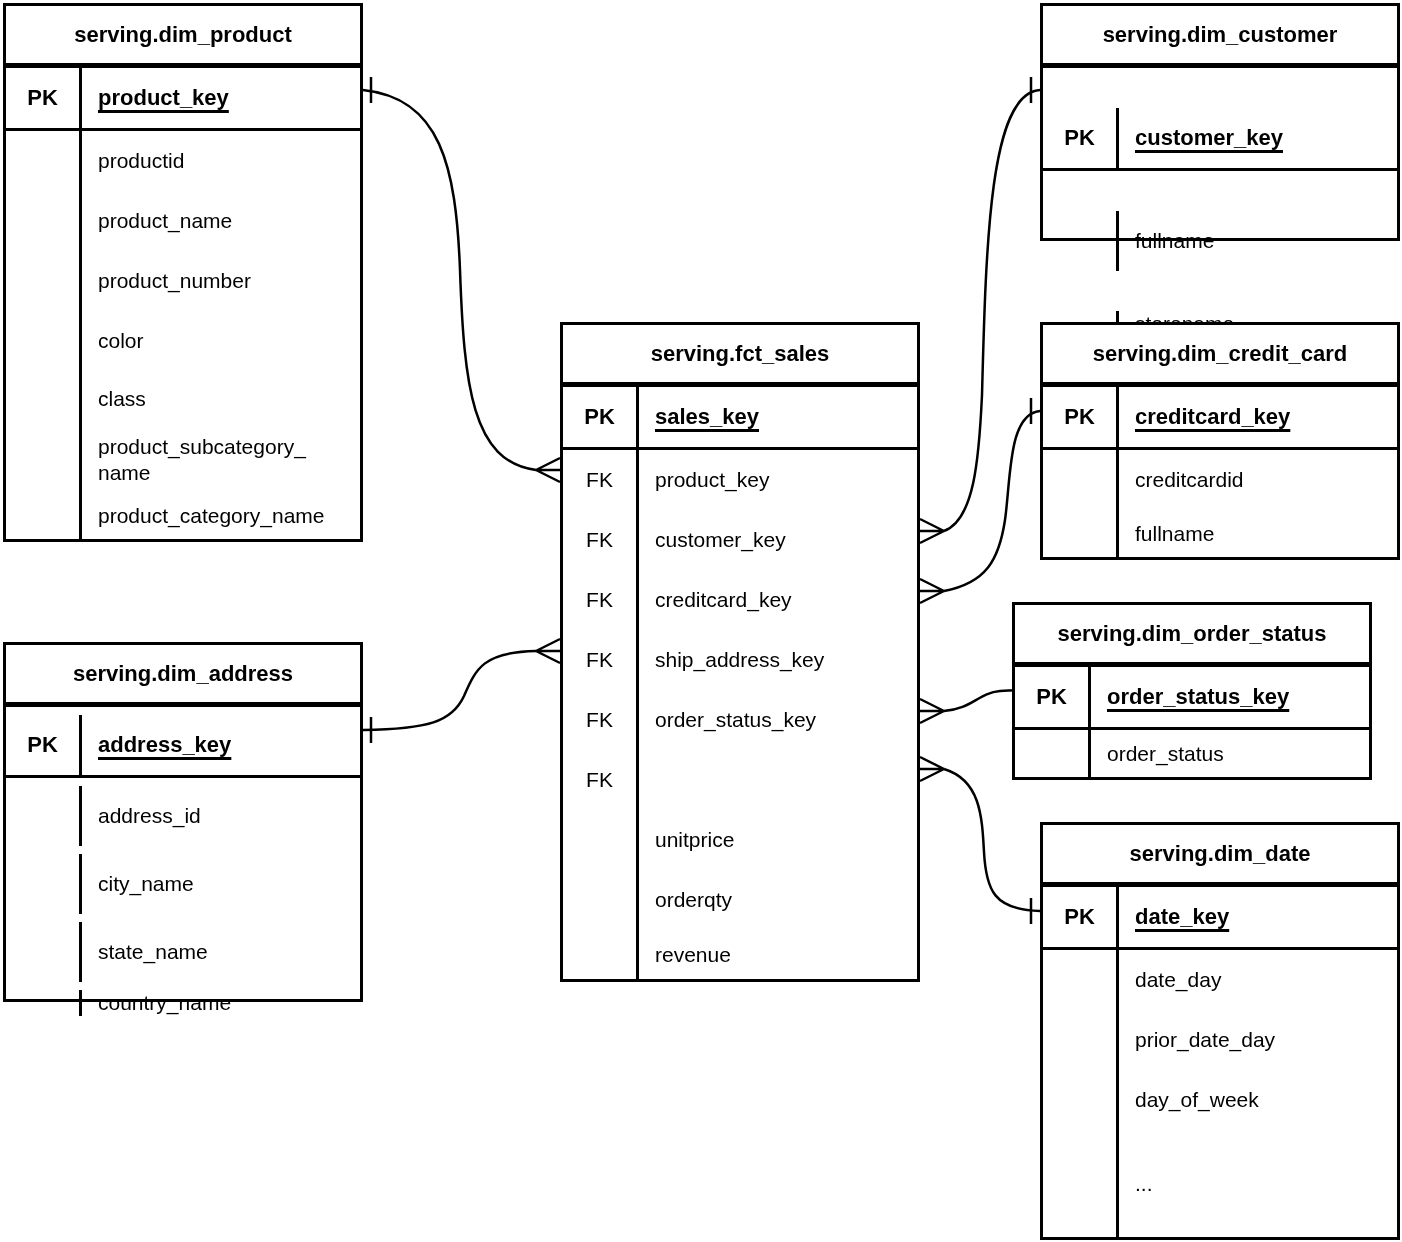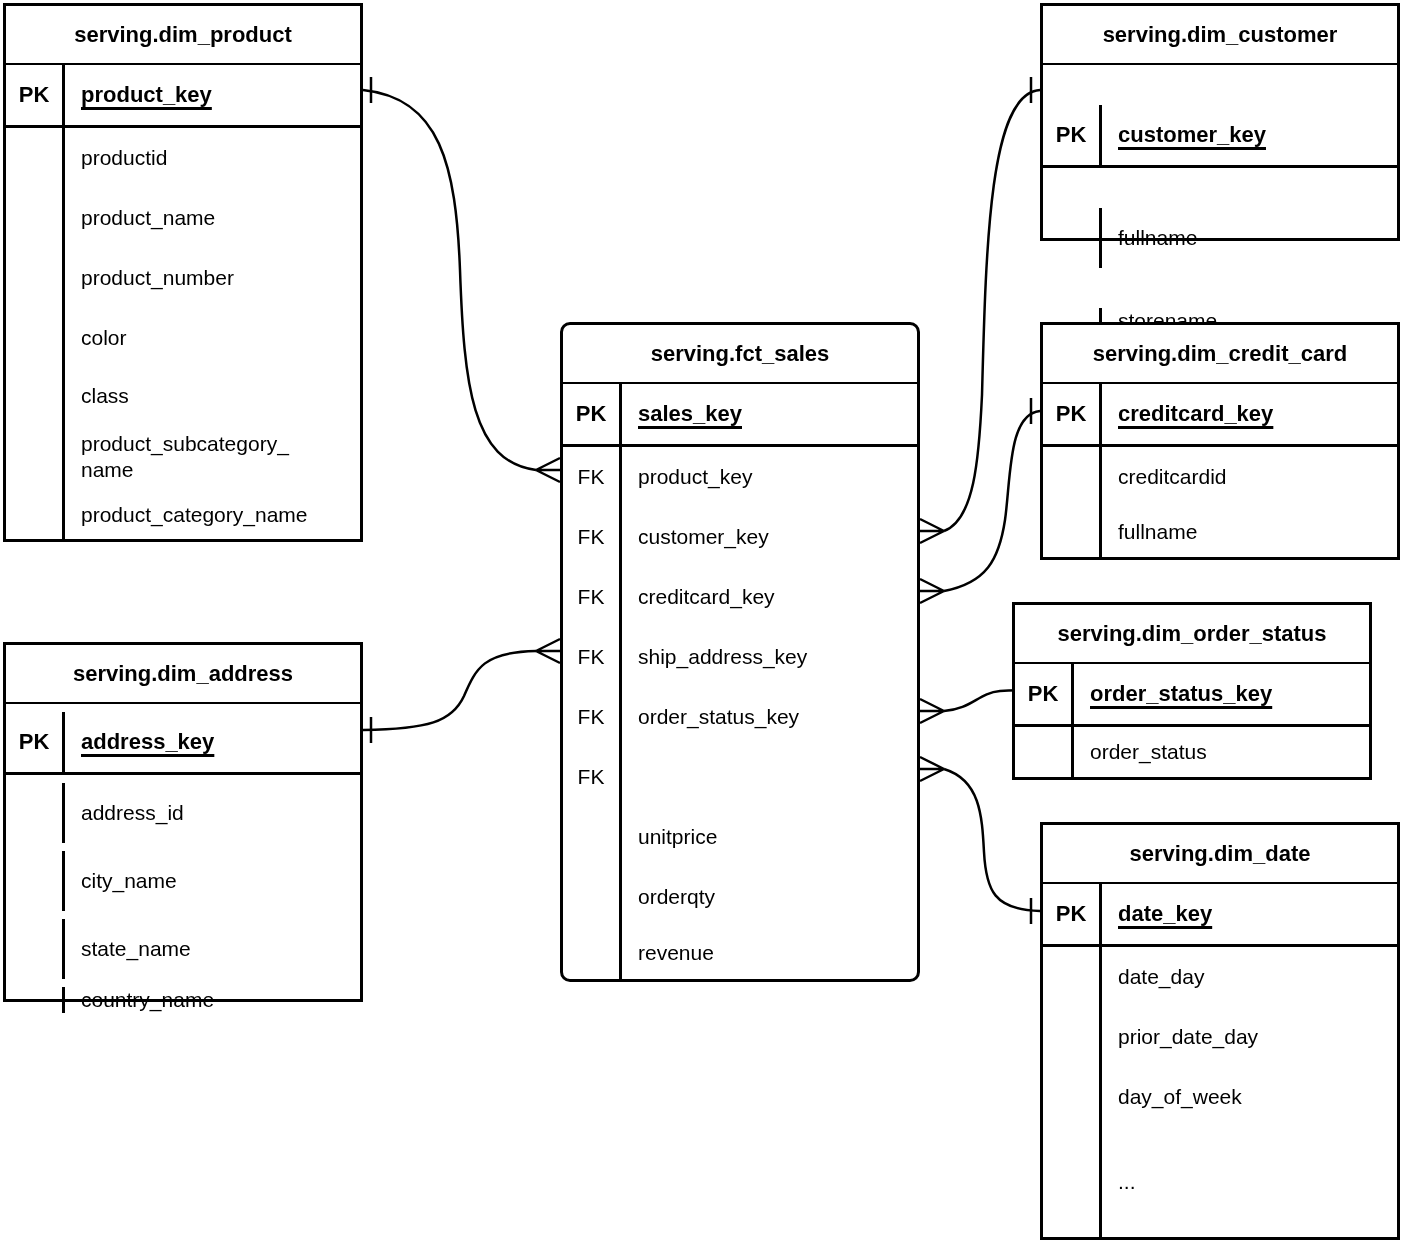--- a/index.html
+++ b/index.html
@@ -26,42 +26,42 @@
     position: absolute;
     box-sizing: border-box;
     background: #ffffff;
     border: 3px solid #000000;
     display: flex;
     flex-direction: column;
   }
   .t-header {
     flex: none;
     height: 57px;
-    border-bottom: 2px solid #000000;
+    border-bottom: 5px solid #000000;
     display: flex;
     align-items: center;
     justify-content: center;
     font-weight: 700;
     font-size: 22px;
   }
   .t-row {
     flex: none;
     height: 60px;
     display: flex;
   }
   .t-row.t-last {
     height: auto;
     flex: 1;
   }
   .t-pk-row {
     border-bottom: 3px solid #000000;
   }
   .t-key {
     flex: none;
-    width: 59px;
+    width: 76px;
     box-sizing: border-box;
     border-right: 3px solid #000000;
     display: flex;
     align-items: center;
     justify-content: center;
     font-size: 21px;
   }
   .t-pk-row .t-key {
     font-weight: 700;
     font-size: 22px;
@@ -172,21 +172,21 @@
     <div class="t-row">
       <div class="t-key"></div>
       <div class="t-field">fullname</div>
     </div>
     <div class="t-row t-last">
       <div class="t-key"></div>
       <div class="t-field">storename</div>
     </div>
   </div>
 
-  <div class="erd-table" style="left:560px; top:322px; width:360px; height:660px;border-radius:10px;">
+  <div class="erd-table" style="left:560px; top:322px; width:360px; height:660px;">
     <div class="t-header">serving.fct_sales</div>
     <div class="t-row t-pk-row">
       <div class="t-key">PK</div>
       <div class="t-field">sales_key</div>
     </div>
     <div class="t-row">
       <div class="t-key">FK</div>
       <div class="t-field">product_key</div>
     </div>
     <div class="t-row">

